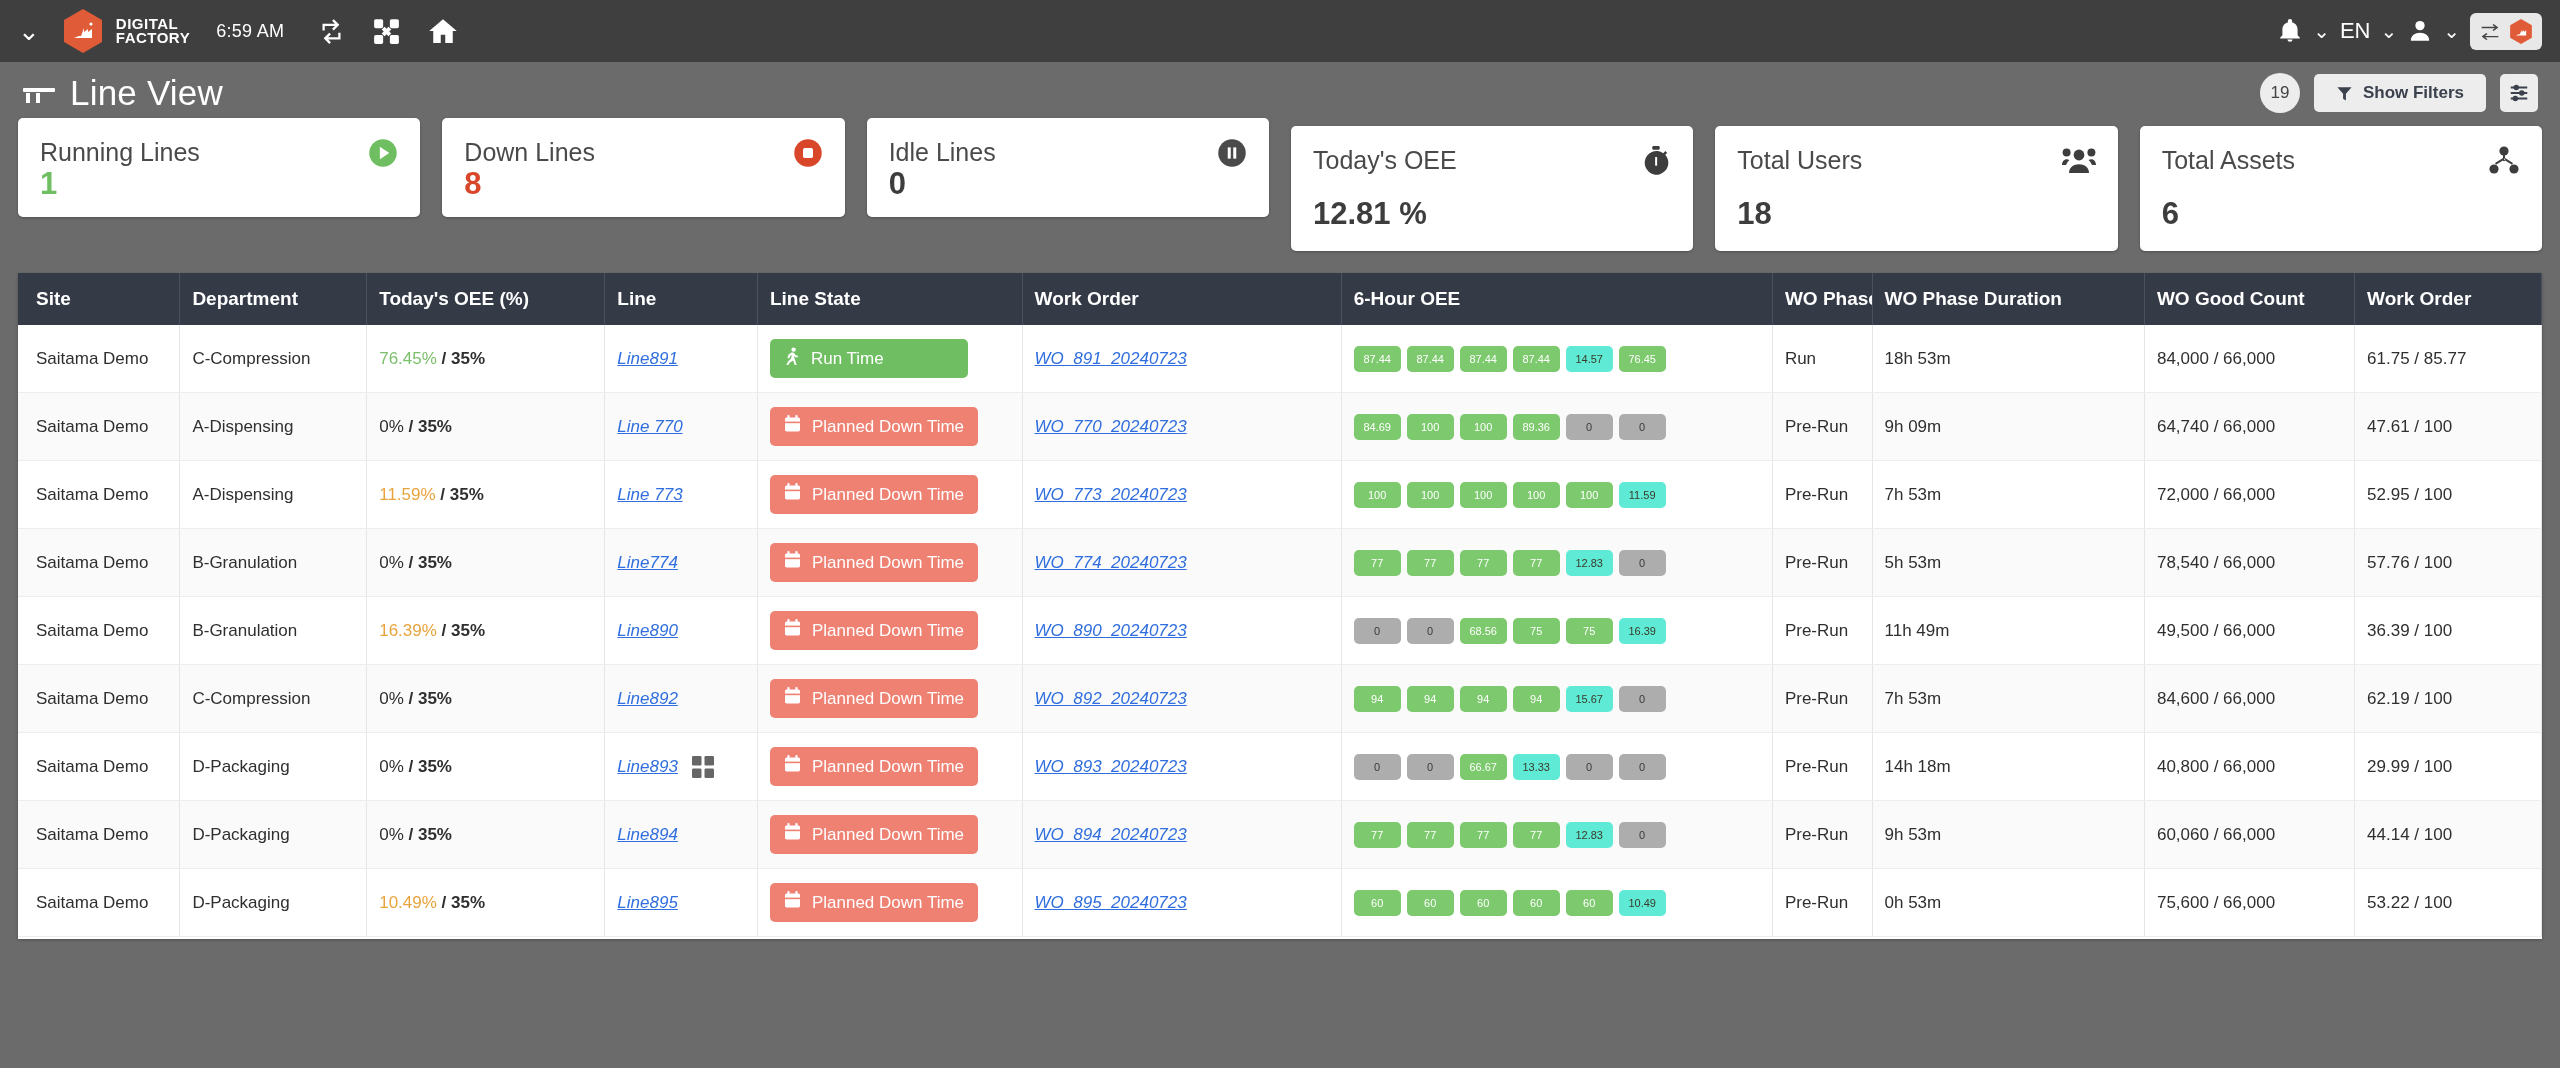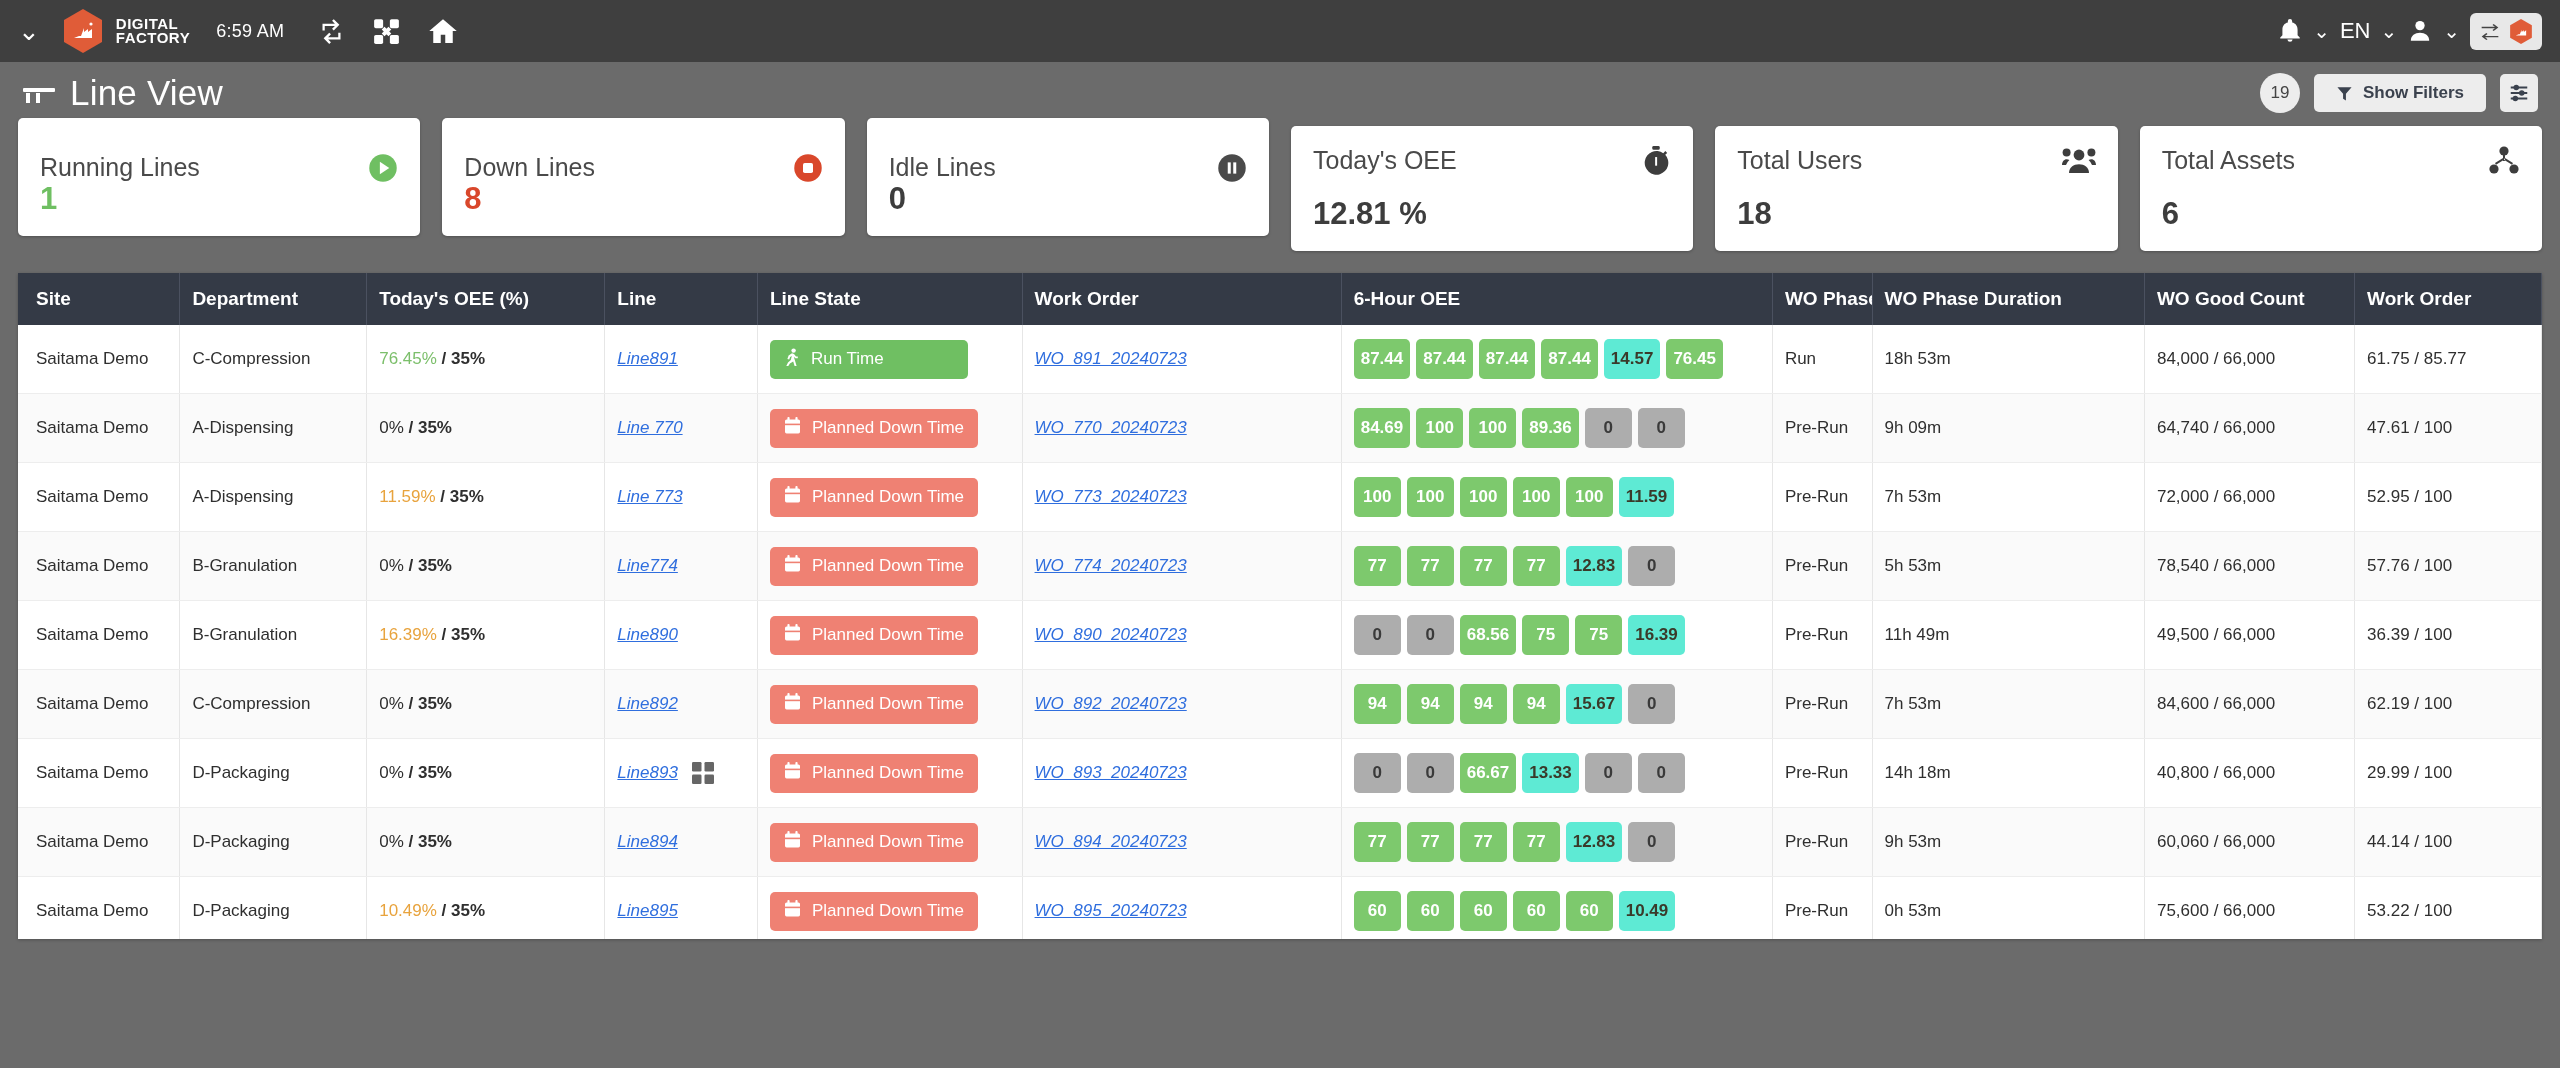--- a/index.html
+++ b/index.html
@@ -75,21 +75,21 @@
   .kpis {
     display: flex; gap: 22px; padding: 0 18px; margin-top: 2px;
     align-items: flex-start;
   }
   .kpi {
     flex: 1; background: #fff; border-radius: 5px;
     padding: 20px 22px 22px 22px; height: 125px;
     display: flex; flex-direction: column; justify-content: space-between;
     box-shadow: 0 1px 3px rgba(0,0,0,.25);
   }
-  .kpi.raise { margin-top: -8px; height: 118px; justify-content: flex-end; }
+  .kpi.raise { margin-top: -8px; height: 99px; }
   .kpi-top { display: flex; align-items: flex-start; justify-content: space-between; }
   .kpi-title { font-size: 25px; color: #4a4a4a; font-weight: 400; }
   .kpi-val { font-size: 31px; font-weight: bold; color: #3d3d3d; line-height: 1; }
   .kpi-val.green { color: #6fbf62; }
   .kpi-val.red { color: #d9472b; }
   .kpi-ic { display: flex; align-items: center; justify-content: center; }
 
   
   .tablewrap {
     margin: 22px 18px 0 18px; background: #fff; border-radius: 0;
@@ -117,23 +117,23 @@
   a.link { color: #2f6ede; text-decoration: underline; cursor: pointer; font-style: italic; }
   .state-pill {
     display: inline-flex; align-items: center; gap: 11px;
     border-radius: 5px; padding: 8px 14px; color: #fff;
     font-size: 17px; min-width: 198px;
   }
   .state-run { background: #6fbf62; }
   .state-down { background: #ef8173; }
   .badges { display: flex; gap: 6px; }
   .badge {
-    min-width: 47px; height: 40px; border-radius: 5px;
+    min-width: 47px; height: 26px; border-radius: 5px;
     display: inline-flex; align-items: center; justify-content: center;
-    font-size: 17px; padding: 0 7px; color: #fff; font-weight: bold;
+    font-size: 11px; padding: 0 7px; color: #fff;
   }
   .b-green { background: #7dc96d; }
   .b-yellow { background: #5eead4; color: #3a3a2a; }
   .b-gray { background: #adadad; color: #3a3a3a; }
   .grid-ic { display:inline-flex; }
 </style>
 </head>
 <body>
 
 <div class="topnav">

